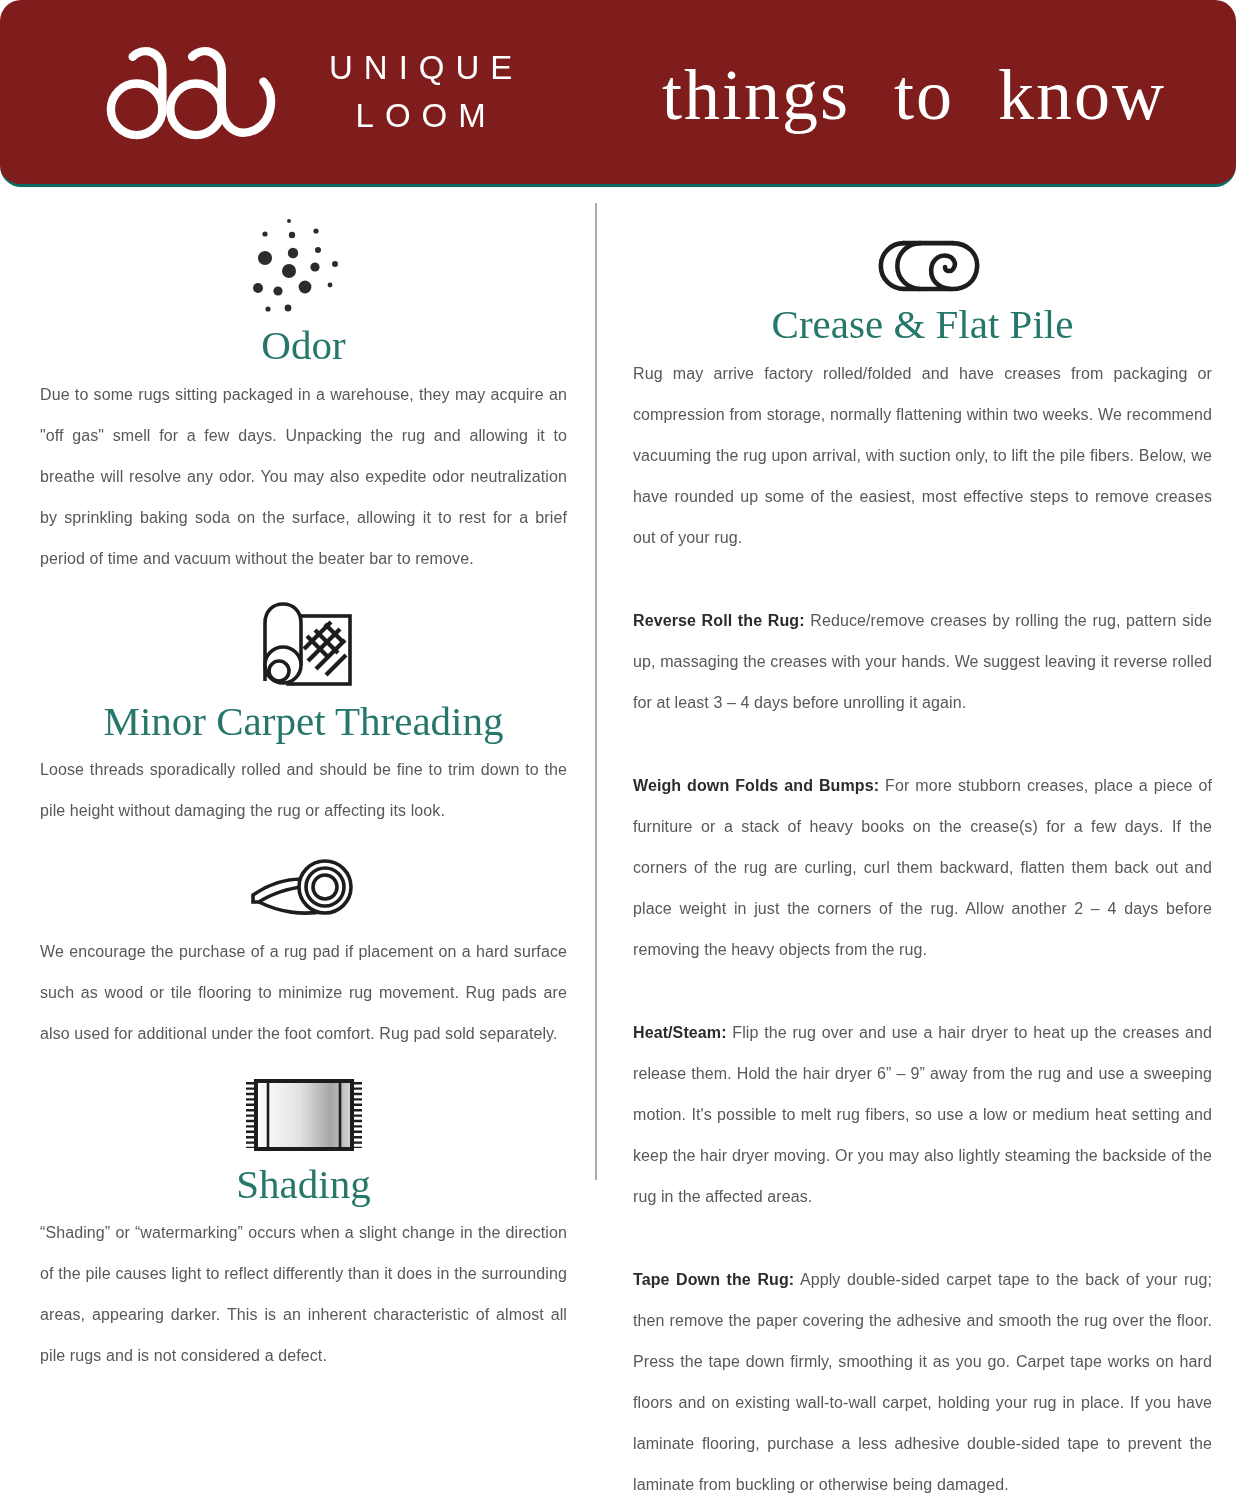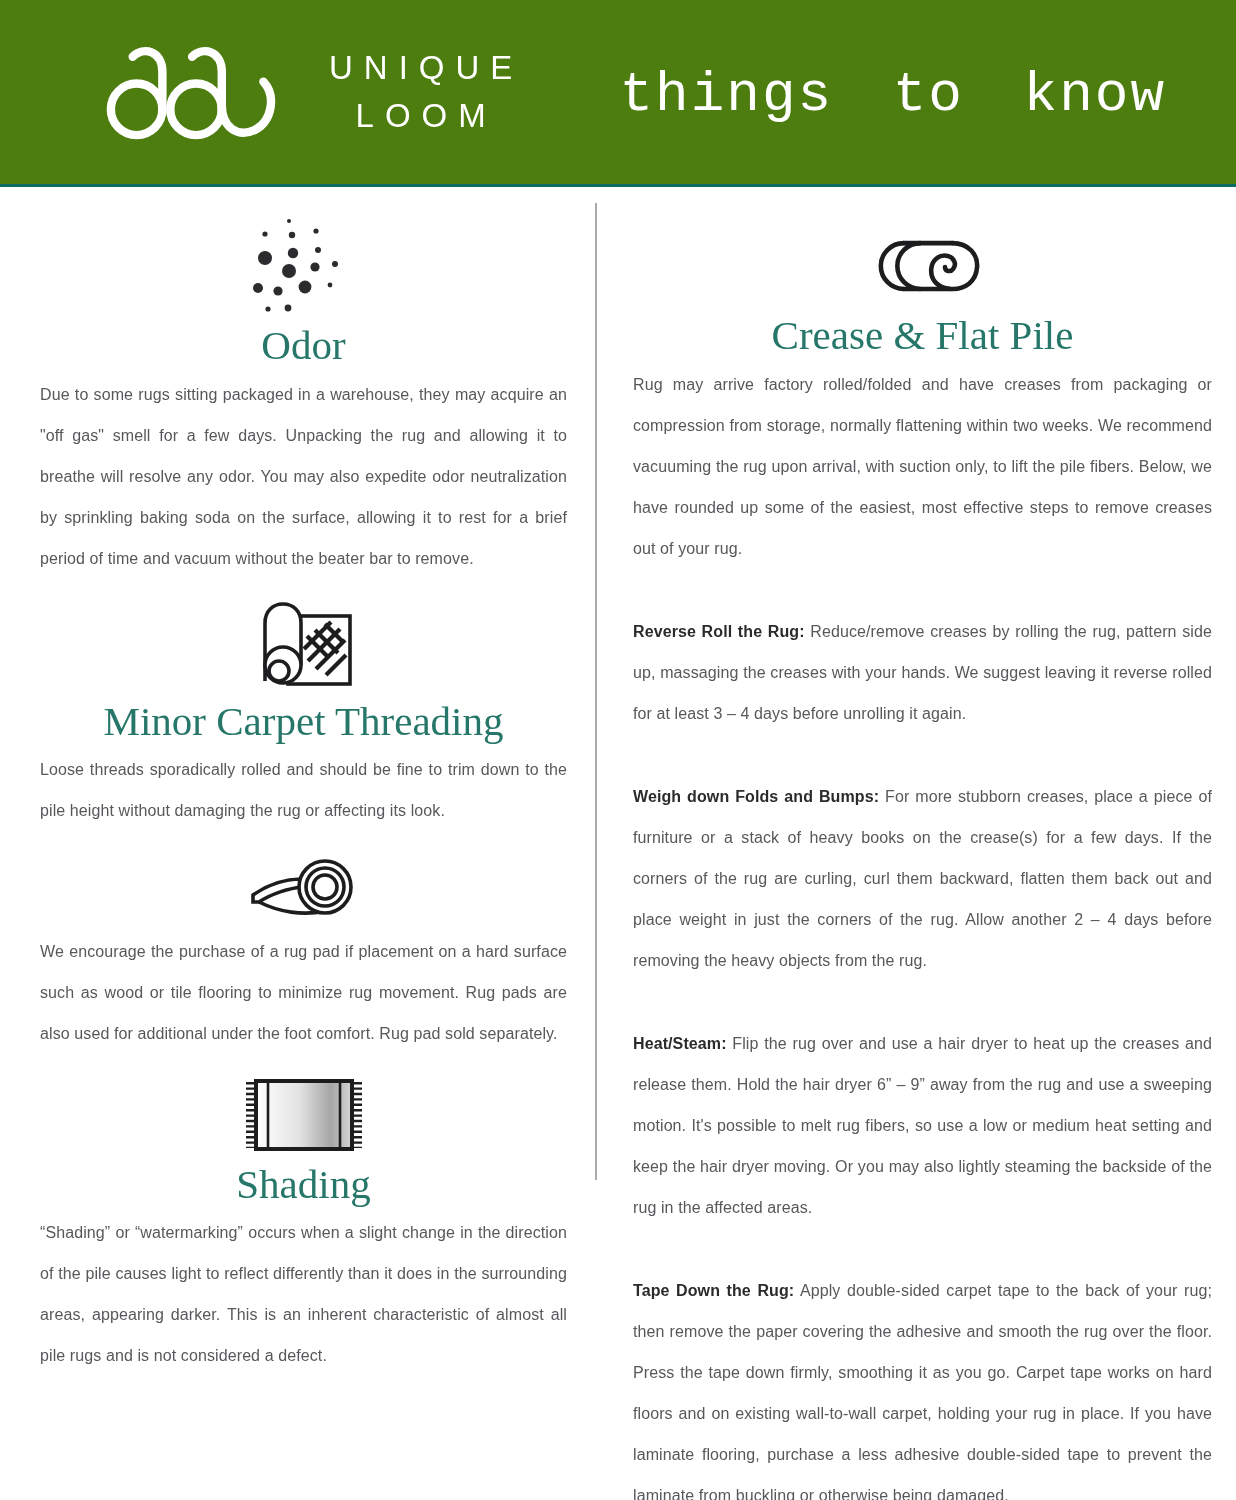--- a/index.html
+++ b/index.html
@@ -4,34 +4,34 @@
 <style>
   * { margin:0; padding:0; box-sizing:border-box; }
   html,body { background:#ffffff; }
   .page {
     position:relative; width:1236px; height:1500px; margin:0 auto;
     background:#ffffff; overflow:hidden;
     font-family:"Liberation Sans", sans-serif;
   }
   
   .banner {
-    height:187px; background:#4d7c0f; border-bottom:3px solid #0b6b64;
-    display:flex; align-items:center; padding:0 70px 0 98px;
+    height:187px; background:#7f1d1d; border-bottom:3px solid #0b6b64;
+    display:flex; align-items:center; padding:0 70px 0 98px;border-radius:21px;
   }
   .logo-wrap { display:flex; align-items:center; }
   .logo-svg { width:205px; height:104px; display:block; }
   .wordmark {
     margin-left:26px; color:#ffffff; font-size:33px; letter-spacing:11px;
     line-height:1.45; font-weight:400; text-align:center;
   }
   .wordmark .wm-line { display:block; }
   .page-title {
     margin-left:auto; color:#ffffff;
-    font-family:Liberation Mono, monospace; font-weight:400;
-    font-size:56px; letter-spacing:2px; word-spacing:24px; line-height:1;
+    font-family:Liberation Serif, serif; font-weight:400;
+    font-size:72px; letter-spacing:2px; word-spacing:24px; line-height:1;
     padding-top:6px;
   }
   
   .columns { display:flex; align-items:stretch; padding:16px 24px 0 40px; height:993px; }
   .col-left  { width:527px; }
   .divider   { width:2px; background:#a9abae; margin-left:28px; }
   .col-right { flex:1; padding-left:36px; }
 
   .icon-row { display:flex; justify-content:center; }
   .sec-h {
@@ -49,21 +49,21 @@
   .sec-odor .sec-h         { margin-top:4px; margin-bottom:6px; }
   .sec-thread .icon-row    { margin-top:20px; }
   .sec-thread .sec-h       { margin-top:8px; margin-bottom:5px; }
   .sec-pad .icon-row       { margin-top:22px; }
   .sec-pad .sec-h          { margin-top:10px; margin-bottom:5px; }
   .sec-shade .icon-row     { margin-top:24px; }
   .sec-shade .sec-h        { margin-top:10px; margin-bottom:5px; }
 
   
   .sec-crease .icon-row    { margin-top:30px; }
-  .sec-crease .sec-h       { margin-top:14px; margin-bottom:6px; }
+  .sec-crease .sec-h       { margin-top:3px; margin-bottom:6px; }
   .tip { margin-top:42px; }
 
   svg { display:block; }
 </style>
 </head>
 <body>
 
 <div class="page">
 
   <header class="banner">

